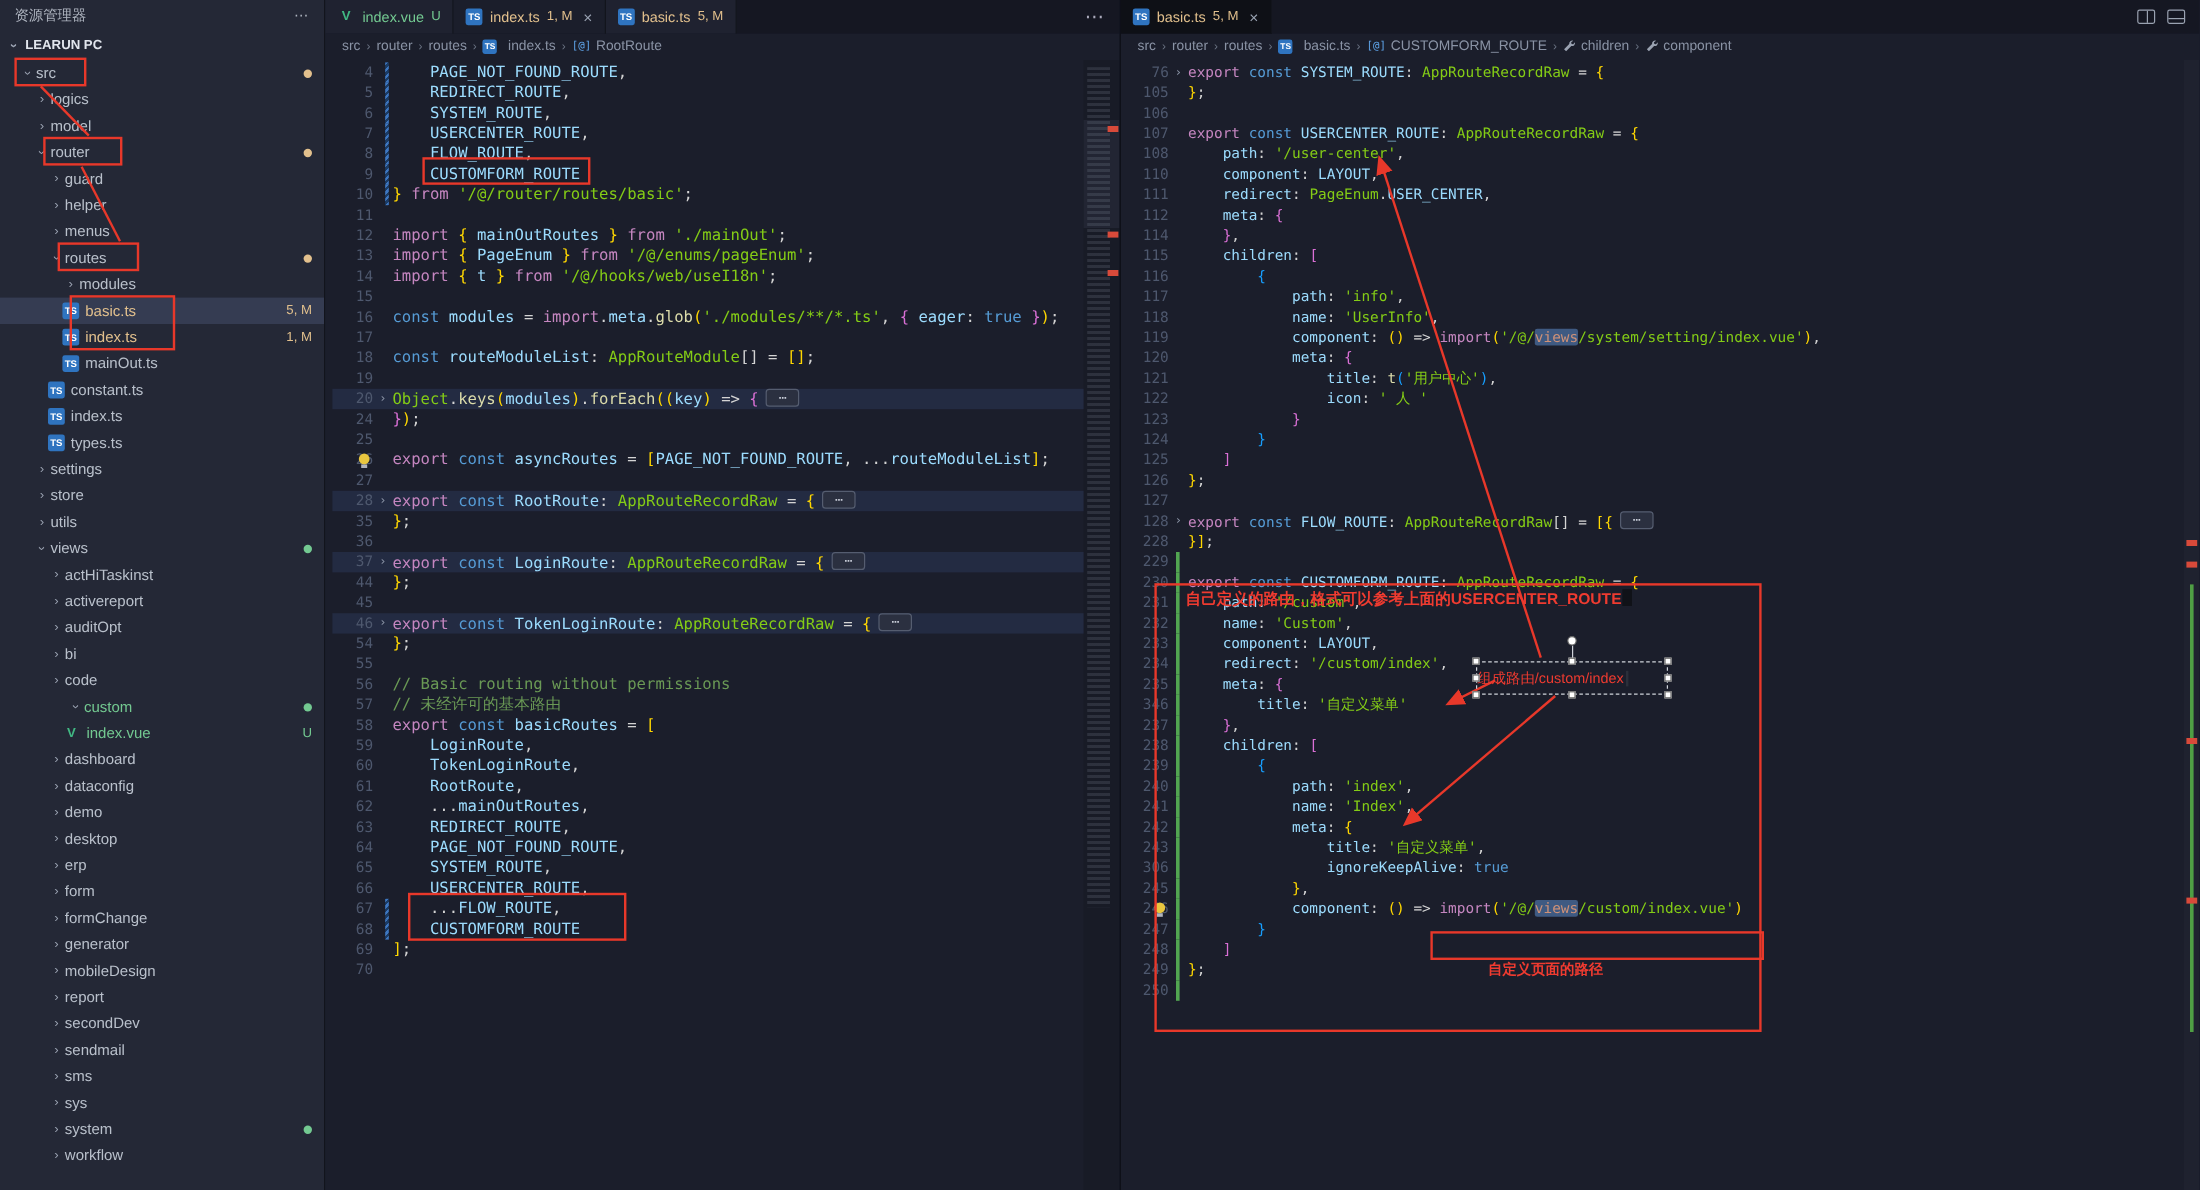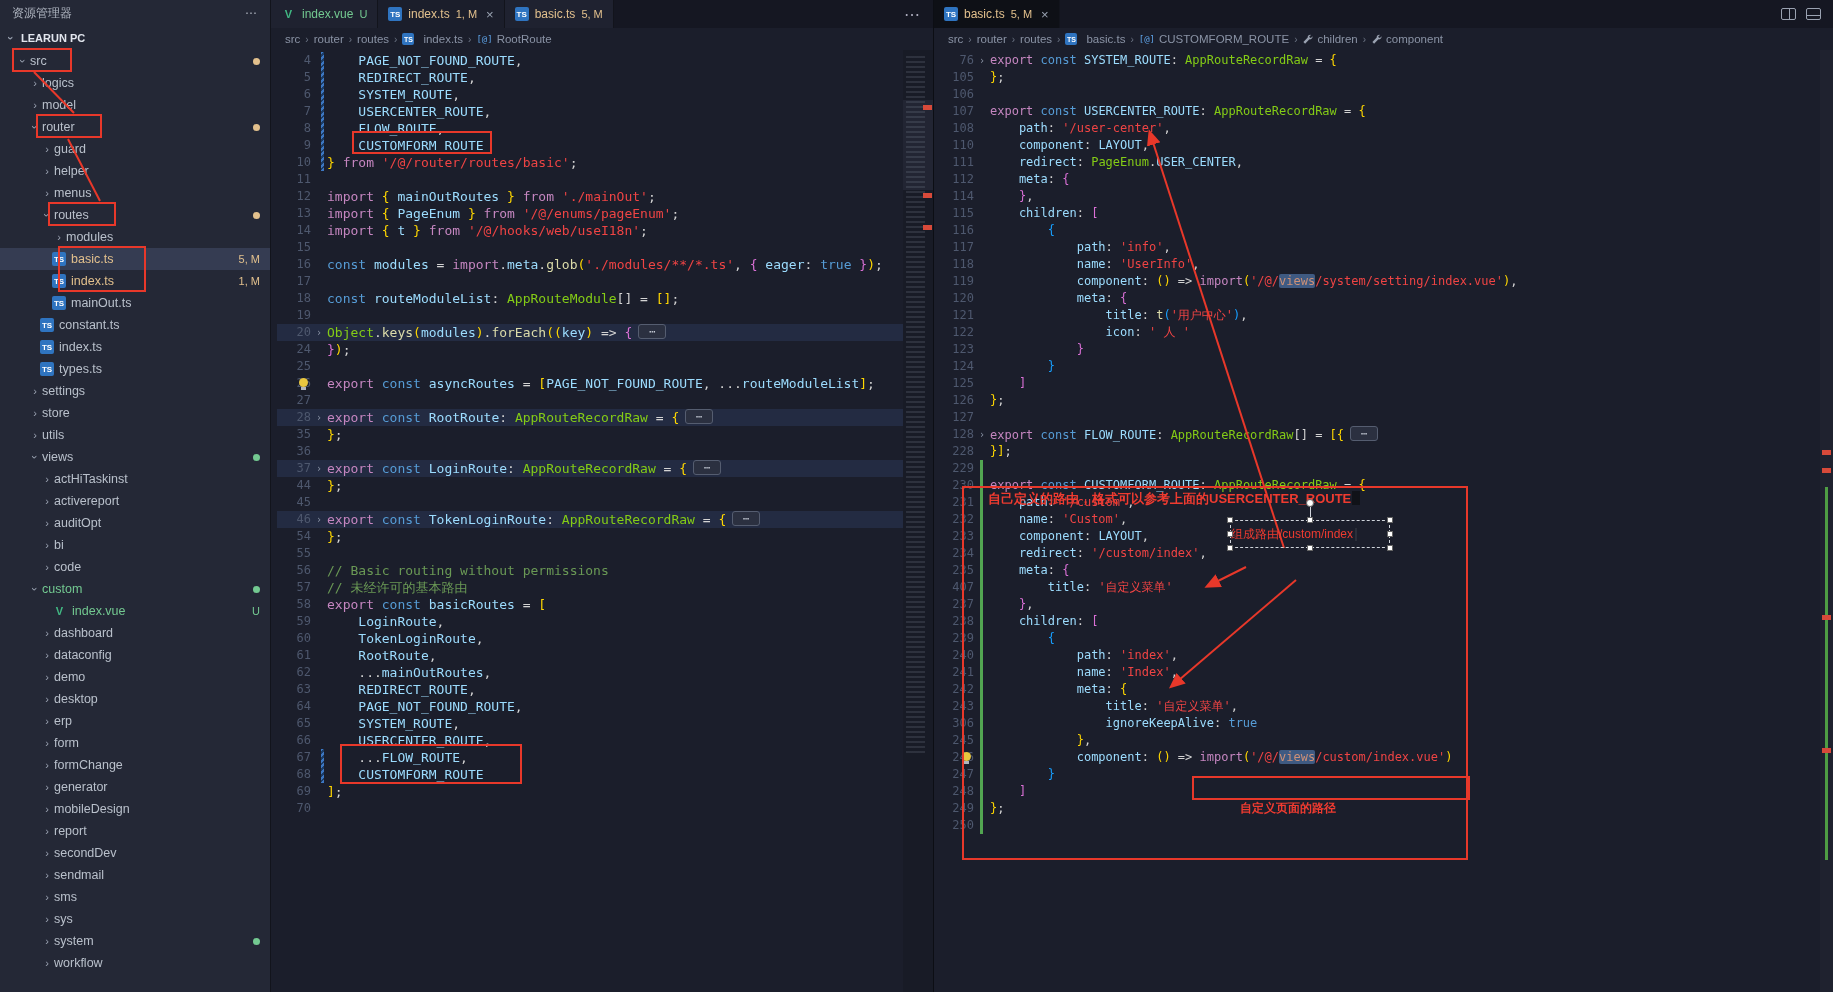--- a/index.html
+++ b/index.html
@@ -53,21 +53,21 @@
 
 
 .codewrap{position:absolute;top:50px;left:0;right:0;bottom:0;padding-left:6px;padding-top:2px;font-family:"DejaVu Sans Mono",monospace}
 #gmid .codewrap{font-size:13px}
 #gright .codewrap{font-size:12px}
 .crow{height:17px;line-height:17px;display:flex;position:relative;white-space:pre}
 .crow.hl{background:rgba(70,105,170,.18)}
 .ln{width:34px;text-align:right;color:#4e586e;flex:none;font-size:12px}
 .foldg{width:16px;flex:none;text-align:center;color:#8a93a5;font-size:10px}
 .txt{flex:none}
-.tk.k{color:#c586c0}.tk.kb{color:#569cd6}.tk.v{color:#9cdcfe}.tk.s{color:#ef4444}
+.tk.k{color:#c586c0}.tk.kb{color:#569cd6}.tk.v{color:#9cdcfe}.tk.s{color:#84cc16}
 .tk.t{color:#84cc16}.tk.f{color:#dcdcaa}.tk.c{color:#6a9955}.tk.d{color:#d4d4d4}
 .tk.b1{color:#ffd700}.tk.b2{color:#da70d6}.tk.b3{color:#179fff}
 .tk.shl{color:#ce9178;background:#3f5a82;border-radius:2px}
 .tk.fold{display:inline-block;background:#2b3040;border:1px solid #555d70;border-radius:3px;color:#c8cdd8;font-size:11px;line-height:13px;margin-left:6px;padding:0 3px;vertical-align:2px}
 .bar{position:absolute;top:0;height:17px;width:3px}
 .bar.m{left:44px;background:repeating-linear-gradient(135deg,#3d77c2 0 2px,#1b3c66 2px 4px)}
 .bar.a{left:40px;background:#52a551}
 .bulbic{position:absolute;left:22px;top:3px;width:10px;height:12px}
 .bulb-top{position:absolute;left:0;top:0;width:9px;height:9px;border-radius:50%;background:#e8c63f}
 .bulb-base{position:absolute;left:2px;top:9px;width:5px;height:3px;background:#b0b4bc}
@@ -82,21 +82,21 @@
 #ruler-r .rg{position:absolute;right:5px;width:3px;background:#4f9e44}
 
 
 #ann{position:absolute;inset:0;pointer-events:none;z-index:40}
 #ann svg{position:absolute;left:0;top:0}
 .aline{stroke:#e8382a;stroke-width:2;fill:none}
 .rbox{position:absolute;border:2px solid #e8382a}
 .rtext{position:absolute;color:#ef3b30;font-size:13px;font-weight:bold;white-space:nowrap}
 .rtext.small{font-size:12px}
 .cblock{display:inline-block;width:8px;height:14px;background:#101218;vertical-align:-2px;margin-left:1px}
-.sel-label{position:absolute;left:1230px;top:520px;width:160px;height:28px;border:1px dashed #cfd3da;display:flex;align-items:center;justify-content:flex-start}
+.sel-label{position:absolute;left:1230px;top:551px;width:160px;height:28px;border:1px dashed #cfd3da;display:flex;align-items:center;justify-content:flex-start}
 .sel-text{color:#ef3b30;font-size:12px;white-space:nowrap}
 .tcur{display:inline-block;width:2px;height:13px;background:#2b2f3a;margin-left:2px}
 .handle{position:absolute;width:6px;height:6px;background:#fff;border:1px solid #666}
 .rot-stem{position:absolute;left:50%;top:-14px;width:1px;height:14px;background:#cfd3da}
 .rot-handle{position:absolute;left:calc(50% - 4px);top:-22px;width:8px;height:8px;border-radius:50%;background:#fff;border:1px solid #666}
 </style>
 </head>
 <body>
 
 <div id="sidebar">
@@ -204,21 +204,21 @@
         <span class="lbl">auditOpt</span>
       </div>
       <div class="trow" style="padding-left: 40px;">
         <span class="chev">›</span>
         <span class="lbl">bi</span>
       </div>
       <div class="trow" style="padding-left: 40px;">
         <span class="chev">›</span>
         <span class="lbl">code</span>
       </div>
-      <div class="trow" style="padding-left: 28px;">
+      <div class="trow" style="padding-left: 56px;">
         <span class="chev exp">›</span>
         <span class="lbl unt">custom</span>
         <span class="dot unt"></span>
       </div>
       <div class="trow" style="padding-left: 52px;">
         <span class="ficon vue-ic">V</span>
         <span class="lbl unt">index.vue</span>
         <span class="badge unt">U</span>
       </div>
       <div class="trow" style="padding-left: 40px;">
@@ -464,21 +464,21 @@
       <div class="crow"><span class="ln">127</span><span class="foldg"></span><span class="txt"></span></div>
       <div class="crow"><span class="ln">128</span><span class="foldg">›</span><span class="txt"><span class="tk k">export </span><span class="tk kb">const </span><span class="tk v">FLOW_ROUTE</span><span class="tk d">: </span><span class="tk t">AppRouteRecordRaw</span><span class="tk d">[] = </span><span class="tk b1">[{</span><span class="tk fold"> ⋯ </span></span></div>
       <div class="crow"><span class="ln">228</span><span class="foldg"></span><span class="txt"><span class="tk b1">}]</span><span class="tk d">;</span></span></div>
       <div class="crow"><span class="ln">229</span><span class="foldg"></span><span class="bar a"></span><span class="txt"></span></div>
       <div class="crow"><span class="ln">230</span><span class="foldg"></span><span class="bar a"></span><span class="txt"><span class="tk k">export </span><span class="tk kb">const </span><span class="tk v">CUSTOMFORM_ROUTE</span><span class="tk d">: </span><span class="tk t">AppRouteRecordRaw</span><span class="tk d"> = </span><span class="tk b1">{</span></span></div>
       <div class="crow"><span class="ln">231</span><span class="foldg"></span><span class="bar a"></span><span class="txt"><span class="tk v">    path</span><span class="tk d">: </span><span class="tk s">'/custom'</span><span class="tk d">,</span></span></div>
       <div class="crow"><span class="ln">232</span><span class="foldg"></span><span class="bar a"></span><span class="txt"><span class="tk v">    name</span><span class="tk d">: </span><span class="tk s">'Custom'</span><span class="tk d">,</span></span></div>
       <div class="crow"><span class="ln">233</span><span class="foldg"></span><span class="bar a"></span><span class="txt"><span class="tk v">    component</span><span class="tk d">: </span><span class="tk v">LAYOUT</span><span class="tk d">,</span></span></div>
       <div class="crow"><span class="ln">234</span><span class="foldg"></span><span class="bar a"></span><span class="txt"><span class="tk v">    redirect</span><span class="tk d">: </span><span class="tk s">'/custom/index'</span><span class="tk d">,</span></span></div>
       <div class="crow"><span class="ln">235</span><span class="foldg"></span><span class="bar a"></span><span class="txt"><span class="tk v">    meta</span><span class="tk d">: </span><span class="tk b2">{</span></span></div>
-      <div class="crow"><span class="ln">407</span><span class="foldg"></span><span class="bar a"></span><span class="txt"><span class="tk v">        title</span><span class="tk d">: </span><span class="tk s">'自定义菜单'</span></span></div>
+      <div class="crow"><span class="ln">346</span><span class="foldg"></span><span class="bar a"></span><span class="txt"><span class="tk v">        title</span><span class="tk d">: </span><span class="tk s">'自定义菜单'</span></span></div>
       <div class="crow"><span class="ln">237</span><span class="foldg"></span><span class="bar a"></span><span class="txt"><span class="tk b2">    }</span><span class="tk d">,</span></span></div>
       <div class="crow"><span class="ln">238</span><span class="foldg"></span><span class="bar a"></span><span class="txt"><span class="tk v">    children</span><span class="tk d">: </span><span class="tk b2">[</span></span></div>
       <div class="crow"><span class="ln">239</span><span class="foldg"></span><span class="bar a"></span><span class="txt"><span class="tk b3">        {</span></span></div>
       <div class="crow"><span class="ln">240</span><span class="foldg"></span><span class="bar a"></span><span class="txt"><span class="tk v">            path</span><span class="tk d">: </span><span class="tk s">'index'</span><span class="tk d">,</span></span></div>
       <div class="crow"><span class="ln">241</span><span class="foldg"></span><span class="bar a"></span><span class="txt"><span class="tk v">            name</span><span class="tk d">: </span><span class="tk s">'Index'</span><span class="tk d">,</span></span></div>
       <div class="crow"><span class="ln">242</span><span class="foldg"></span><span class="bar a"></span><span class="txt"><span class="tk v">            meta</span><span class="tk d">: </span><span class="tk b1">{</span></span></div>
       <div class="crow"><span class="ln">243</span><span class="foldg"></span><span class="bar a"></span><span class="txt"><span class="tk v">                title</span><span class="tk d">: </span><span class="tk s">'自定义菜单'</span><span class="tk d">,</span></span></div>
       <div class="crow"><span class="ln">306</span><span class="foldg"></span><span class="bar a"></span><span class="txt"><span class="tk v">                ignoreKeepAlive</span><span class="tk d">: </span><span class="tk kb">true</span></span></div>
       <div class="crow"><span class="ln">245</span><span class="foldg"></span><span class="bar a"></span><span class="txt"><span class="tk b1">            }</span><span class="tk d">,</span></span></div>
       <div class="crow"><span class="ln">246</span><span class="foldg"></span><span class="bar a"></span><span class="bulbic"><i class="bulb-top"></i><i class="bulb-base"></i></span><span class="txt"><span class="tk v">            component</span><span class="tk d">: </span><span class="tk b1">()</span><span class="tk d"> =&gt; </span><span class="tk k">import</span><span class="tk b1">(</span><span class="tk s">'/@/</span><span class="tk shl">views</span><span class="tk s">/custom/index.vue'</span><span class="tk b1">)</span></span></div>

